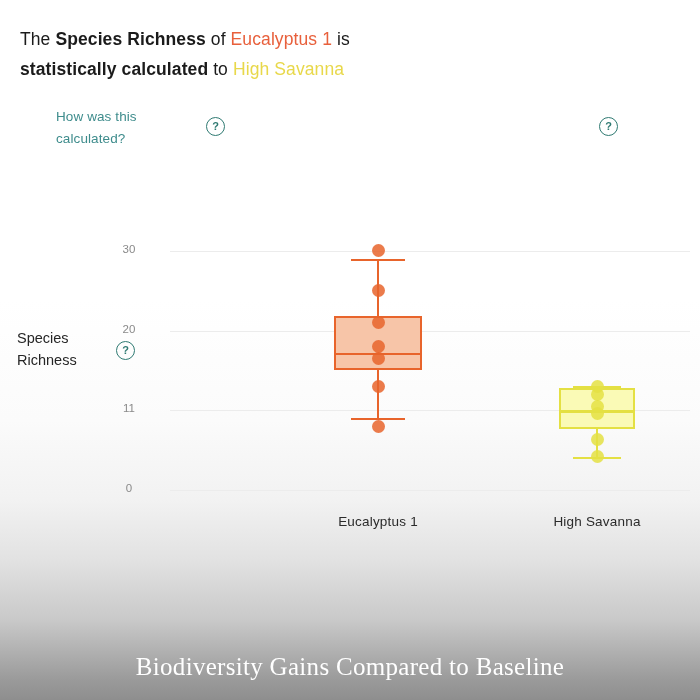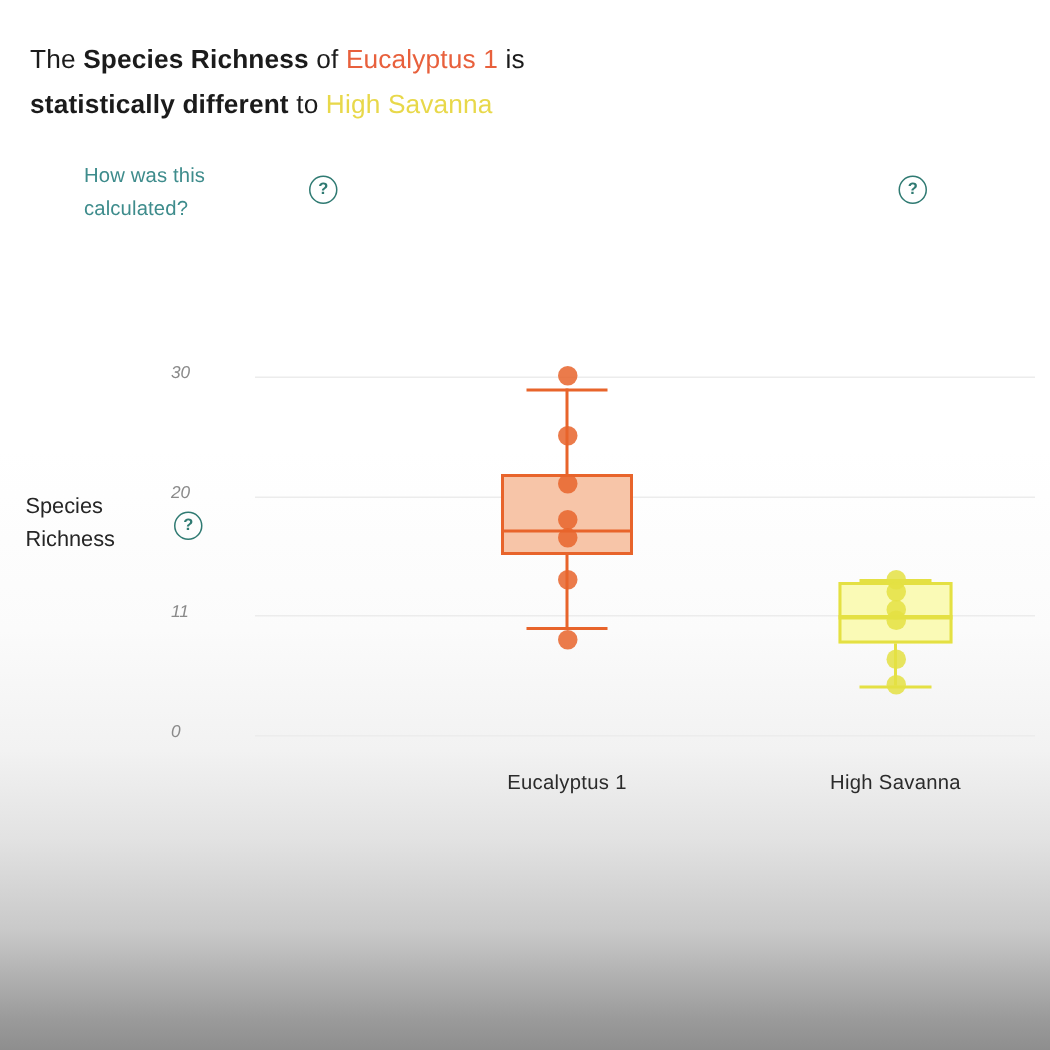--- a/index.html
+++ b/index.html
@@ -53,22 +53,22 @@
     font-size:14.5px;line-height:22px;color:#262626;
   }
   .ycap-mark{position:absolute;left:116px;top:341px;}
 
   
   #plot{position:absolute;left:150px;top:236px;width:540px;height:260px;}
   .gridline{
     position:absolute;left:20px;width:520px;height:1px;background:#ececec;
   }
   .ytick{
-    position:absolute;left:-36px;width:30px;text-align:left;
-    font-size:11.5px;color:#8a8a8a;font-style:italic;
+    position:absolute;left:-36px;width:30px;text-align:center;
+    font-size:11.5px;color:#8a8a8a;
   }
   .xlabel{
     position:absolute;top:278px;text-align:center;width:200px;
     font-size:13.5px;color:#2b2b2b;letter-spacing:.2px;
   }
 
   .box{position:absolute;box-sizing:border-box;}
   .whisker{position:absolute;width:2px;}
   .cap{position:absolute;height:2px;}
   .median{position:absolute;height:2.4px;}
@@ -81,21 +81,21 @@
     font-family:"Liberation Serif", serif;
     font-size:25px;color:#ffffff;letter-spacing:.3px;
   }
 </style>
 </head>
 <body>
 
 <div id="app">
 
   <div class="headline">
-    <span class="lt">The </span><span class="b">Species Richness</span><span class="lt"> of </span><span class="euc">Eucalyptus 1</span><span class="lt"> is</span><br><span class="b">statistically different</span><span class="lt"> to </span><span class="sav">High Savanna</span>
+    <span class="lt">The </span><span class="b">Species Richness</span><span class="lt"> of </span><span class="euc">Eucalyptus 1</span><span class="lt"> is</span><br><span class="b">statistically calculated</span><span class="lt"> to </span><span class="sav">High Savanna</span>
   </div>
 
   <div class="qrow">
     <div class="qblock" id="q1">
       <span class="qtext">How was this calculated?</span>
       <span class="qmark">?</span>
     </div>
     <div class="qblock" id="q2">
       <span class="qmark">?</span>
     </div>
@@ -137,13 +137,16 @@
         <div class="dot" style="left: 440.5px; top: 143.919px; background: rgb(228, 224, 67); opacity: 0.85;"></div>
         <div class="dot" style="left: 440.5px; top: 151.887px; background: rgb(228, 224, 67); opacity: 0.85;"></div>
         <div class="dot" style="left: 440.5px; top: 163.839px; background: rgb(228, 224, 67); opacity: 0.85;"></div>
         <div class="dot" style="left: 440.5px; top: 171.01px; background: rgb(228, 224, 67); opacity: 0.85;"></div>
         <div class="dot" style="left: 440.5px; top: 197.303px; background: rgb(228, 224, 67); opacity: 0.85;"></div>
         <div class="dot" style="left: 440.5px; top: 214.035px; background: rgb(228, 224, 67); opacity: 0.85;"></div>
       </div>
       <div class="xlabel" style="left: 347px;">High Savanna</div>
     </div>
 
+  <div class="caption">
+    <span>Biodiversity Gains Compared to Baseline</span>
+  </div>
 </div>
 
 </body></html>

